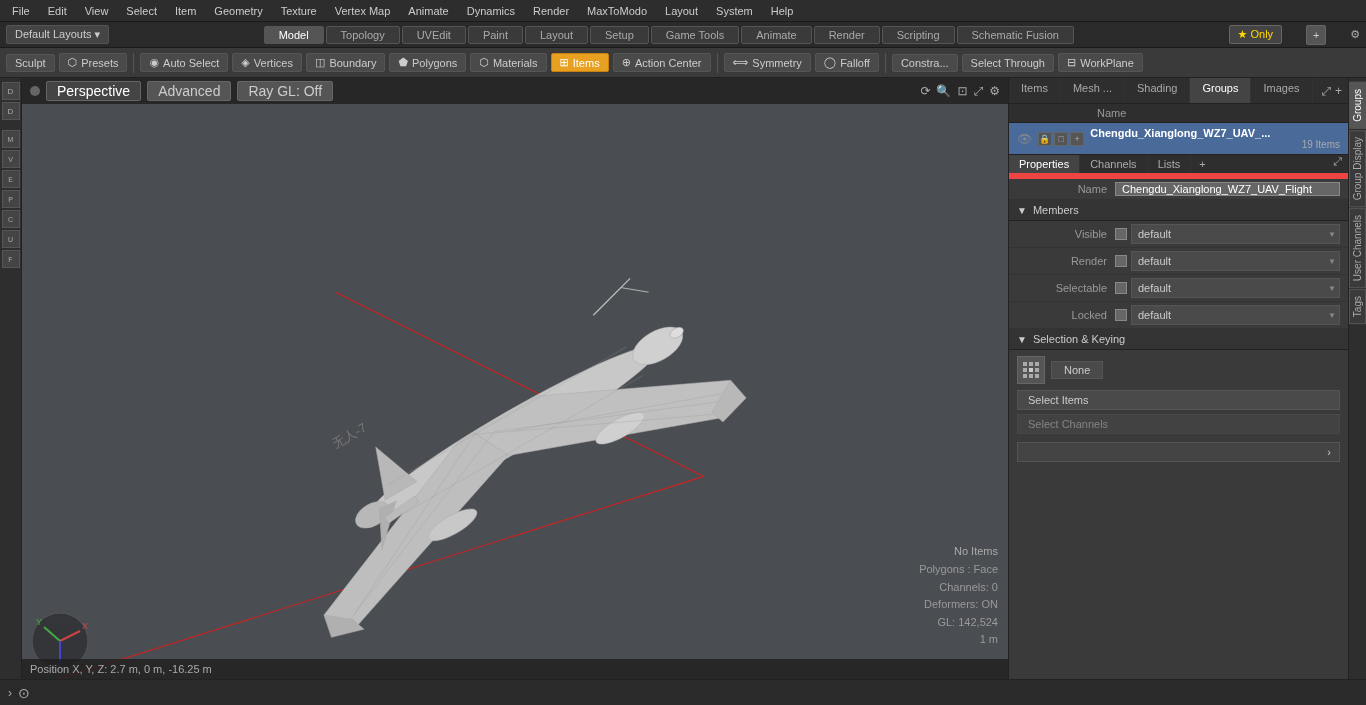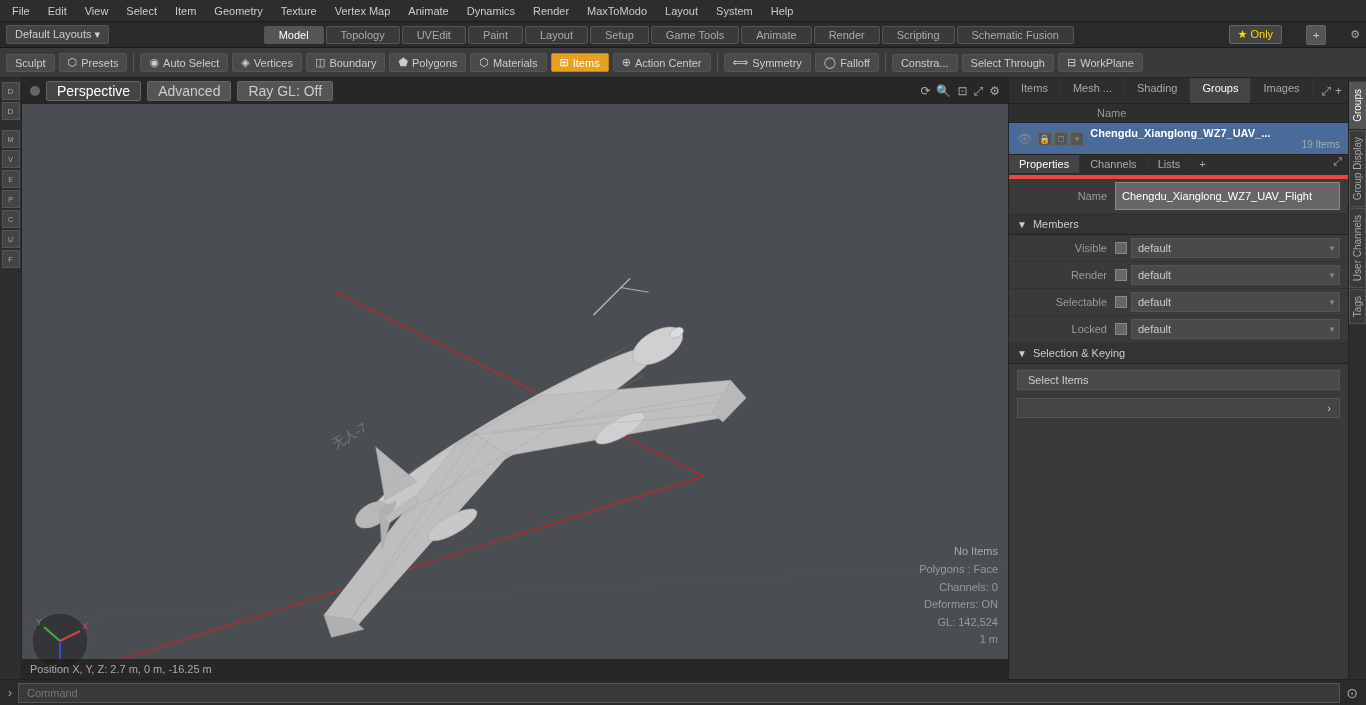--- a/index.html
+++ b/index.html
@@ -377,21 +377,21 @@
     .properties-panel {
       border-top: 1px solid #222;
       background: #3a3a3a;
       display: flex;
       flex-direction: column;
       overflow-y: auto;
     }
     .prop-tabs {
       display: flex;
       background: #2e2e2e;
-      border-bottom: 4px solid #ef4444;
+      border-bottom: 6px solid #ef4444;
       height: 24px;
       align-items: flex-start;
     }
     .prop-tab {
       padding: 3px 10px;
       color: #aaa;
       cursor: pointer;
       font-size: 11px;
       border-right: 1px solid #333;
     }
@@ -425,21 +425,21 @@
       text-align: right;
       margin-right: 8px;
     }
     .prop-input {
       flex: 1;
       background: #555;
       border: 1px solid #666;
       color: #fff;
       padding: 2px 6px;
       font-size: 11px;
-      height: 28px;
+      height: 14px;
     }
     .prop-section {
       display: flex;
       align-items: center;
       padding: 4px 8px;
       background: #333;
       cursor: pointer;
       font-size: 11px;
       color: #ccc;
       border-bottom: 1px solid #222;
@@ -877,33 +877,49 @@
             </select>
           </div>
         </div>
 
         <div class="prop-section">
           <span class="prop-section-arrow">▼</span>
           <span>Selection &amp; Keying</span>
         </div>
 
         <div class="sel-keying">
+          <div class="sel-keying-row">
+            <div class="sel-icon-box">
+              <svg width="20" height="20" viewBox="0 0 20 20">
+                <rect x="2" y="2" width="4" height="4" fill="#aaa"></rect>
+                <rect x="8" y="2" width="4" height="4" fill="#aaa"></rect>
+                <rect x="14" y="2" width="4" height="4" fill="#aaa"></rect>
+                <rect x="2" y="8" width="4" height="4" fill="#aaa"></rect>
+                <rect x="8" y="8" width="4" height="4" fill="#ccc"></rect>
+                <rect x="14" y="8" width="4" height="4" fill="#aaa"></rect>
+                <rect x="2" y="14" width="4" height="4" fill="#aaa"></rect>
+                <rect x="8" y="14" width="4" height="4" fill="#aaa"></rect>
+                <rect x="14" y="14" width="4" height="4" fill="#aaa"></rect>
+              </svg>
+            </div>
+            <button class="sel-none-btn">None</button>
+          </div>
           <button class="sel-action-btn">Select Items</button>
+          <button class="sel-action-btn disabled">Select Channels</button>
           <button class="sel-arrow-btn">›</button>
         </div>
       </div>
     </div>
   </div>
 
   <div class="right-vert-tabs">
     <div class="vert-tab active">Groups</div>
     <div class="vert-tab">Group Display</div>
     <div class="vert-tab">User Channels</div>
     <div class="vert-tab">Tags</div>
   </div>
 
 </div>
 
 <div class="command-bar">
   <span class="command-arrow">›</span>
-  <input class="command-input" type="text" placeholder="Command" style="">
   <span class="command-icon">⊙</span>
 </div>
 
 </body></html>

